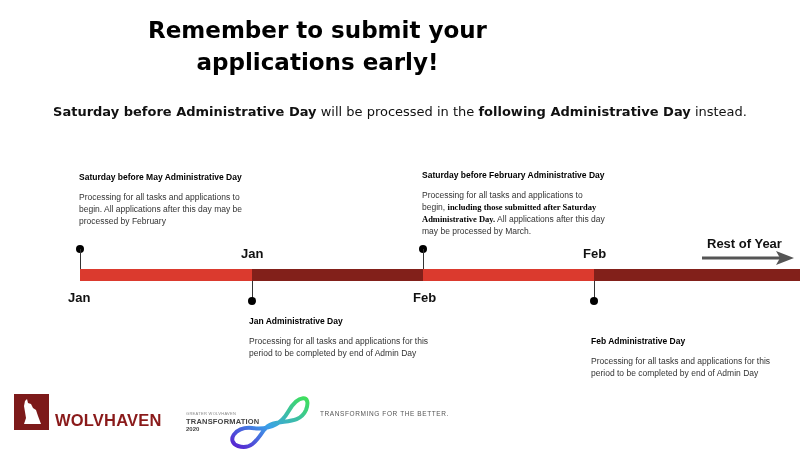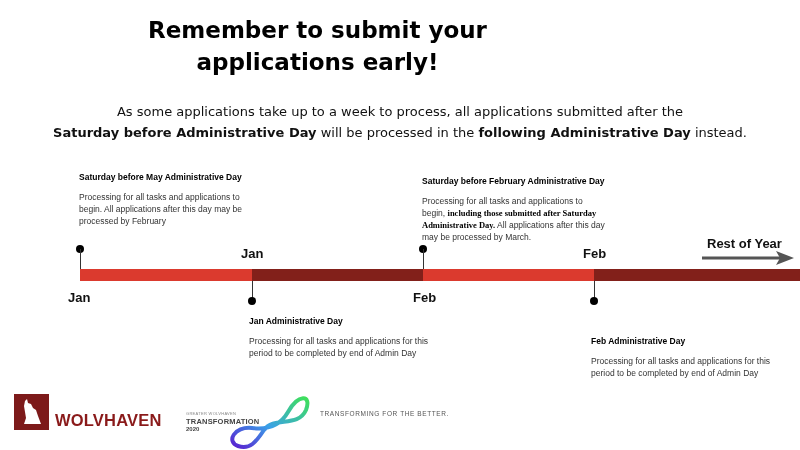--- a/index.html
+++ b/index.html
@@ -43,31 +43,30 @@
     .tagline { position: absolute; left: 320px; top: 410px; font-size: 6.5px; color: #555; letter-spacing: 0.6px; }
   </style>
 </head>
 <body>
 
 <div class="title">
   <div>Remember to submit your</div>
   <div>applications early!</div>
 </div>
 <div class="subtitle">
-  <div>As some applications take up to a week to process, all applications submitted after the</div>
   <div>
     <b>Saturday before Administrative Day</b><span> will be processed in the </span><b>following Administrative Day</b><span> instead.</span>
   </div>
 </div>
 
 <div class="note" style="left:79px; top:171px; width:170px;">
   <span class="note-title">Saturday before May Administrative Day</span>
   <div class="note-body">Processing for all tasks and applications to begin. All applications after this day may be processed by February</div>
 </div>
-<div class="note" style="left:422px; top:175px; width:186px;">
+<div class="note" style="left:422px; top:169px; width:186px;">
   <span class="note-title">Saturday before February Administrative Day</span>
   <div class="note-body"><span>Processing for all tasks and applications to begin, </span><b>including those submitted after Saturday Administrative Day.</b><span> All applications after this day may be processed by March.</span></div>
 </div>
 
 <div class="timeline-bar seg-light" style="left:80px; width:172px;"></div>
 <div class="timeline-bar seg-dark" style="left:252px; width:171px;"></div>
 <div class="timeline-bar seg-light" style="left:423px; width:171px;"></div>
 <div class="timeline-bar seg-dark" style="left:594px; width:206px;"></div>
 
 <div class="pin-dot" style="left:76px; top:245px;"></div>

